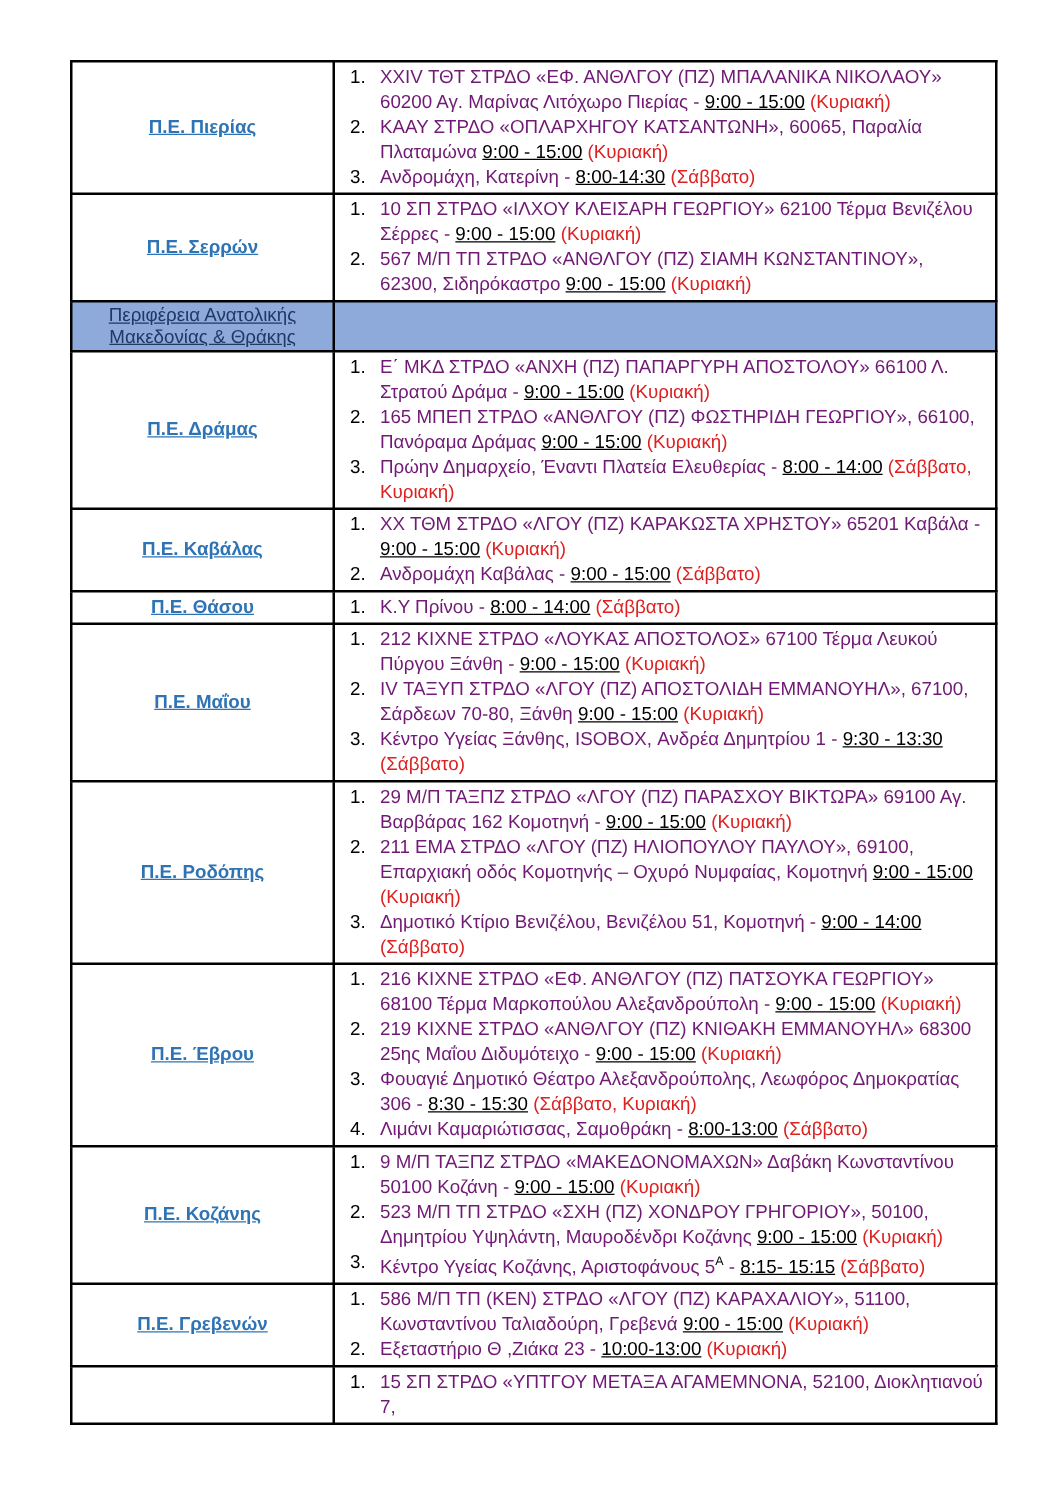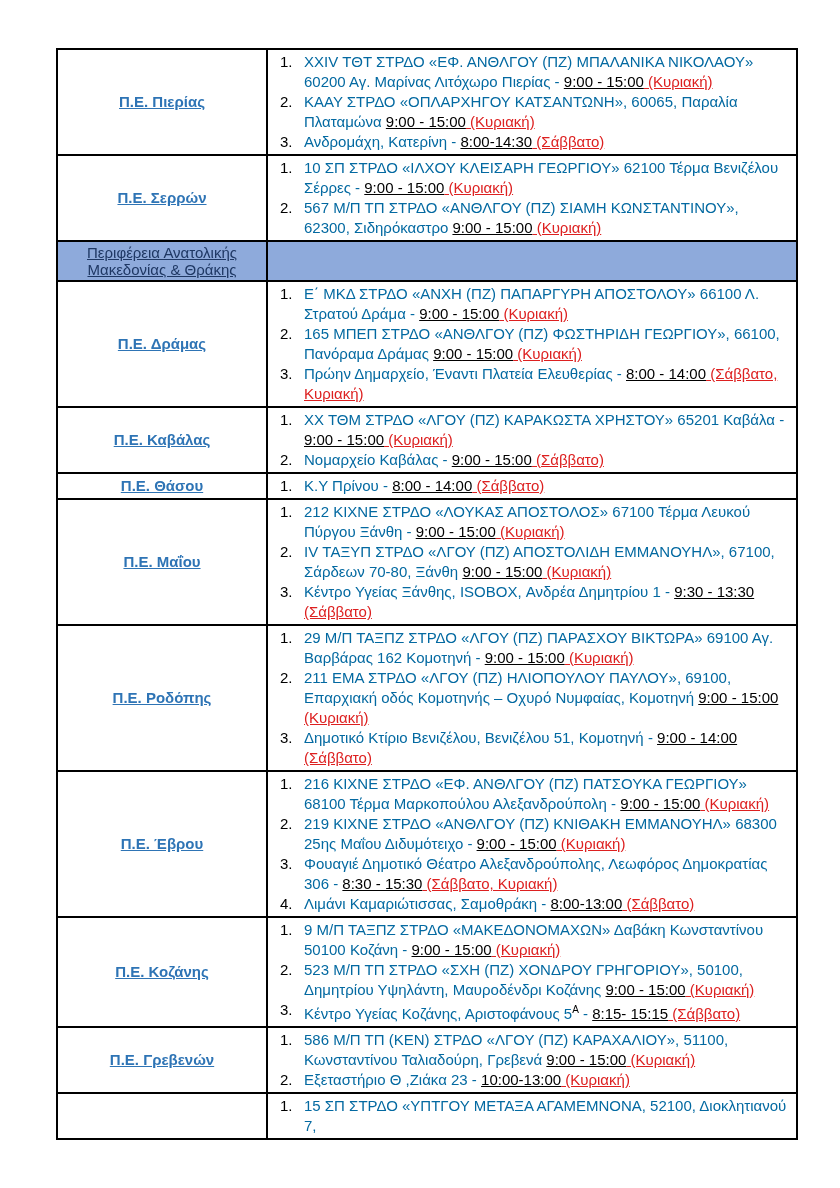--- a/index.html
+++ b/index.html
@@ -21,23 +21,23 @@
   }
   tr.region-row td{background:var(--header-bg,#8EAADB);}
   tr.region-row td.label-cell{line-height:17px;padding:2px 6px;}
   .region-label{
     color:var(--header-text,#1F3864);font-weight:normal;text-decoration:underline;
   }
   td.entries-cell{padding:2px 8px 2px 0;}
   .entry{display:flex;align-items:flex-start;}
   .num{flex:0 0 36px;padding-left:12px;box-sizing:border-box;}
   .entry-text{flex:1;}
-  .t-text{color:#0369a1;}
+  .t-text{color:#701a75;}
   .t-time{color:#000;text-decoration:underline;margin-top:41px;}
-  .t-day{color:var(--day-red,#DD2020);text-decoration:underline;}
+  .t-day{color:var(--day-red,#DD2020);}
   .t-sup{vertical-align:super;font-size:10px;}
 </style>
 </head>
 <body>
 
 <div class="page">
   <table class="sched">
     <colgroup>
       <col style="width:210px">
       <col>
@@ -96,21 +96,21 @@
         </tr>
         <tr>
           <td class="label-cell"><span class="unit-label">Π.Ε. Καβάλας</span></td>
           <td class="entries-cell">
             <div class="entry">
               <span class="num">1.</span>
               <div class="entry-text"><span class="t-text">ΧΧ ΤΘΜ ΣΤΡΔΟ «ΛΓΟΥ (ΠΖ) ΚΑΡΑΚΩΣΤΑ ΧΡΗΣΤΟΥ» 65201 Καβάλα - </span><span class="t-time">9:00 - 15:00</span><span class="t-day"> (Κυριακή)</span></div>
             </div>
             <div class="entry">
               <span class="num">2.</span>
-              <div class="entry-text"><span class="t-text">Νομαρχείο Καβάλας - </span><span class="t-time">9:00 - 15:00</span><span class="t-day"> (Σάββατο)</span></div>
+              <div class="entry-text"><span class="t-text">Ανδρομάχη Καβάλας - </span><span class="t-time">9:00 - 15:00</span><span class="t-day"> (Σάββατο)</span></div>
             </div>
           </td>
         </tr>
         <tr>
           <td class="label-cell"><span class="unit-label">Π.Ε. Θάσου</span></td>
           <td class="entries-cell">
             <div class="entry">
               <span class="num">1.</span>
               <div class="entry-text"><span class="t-text">Κ.Υ Πρίνου - </span><span class="t-time">8:00 - 14:00</span><span class="t-day"> (Σάββατο)</span></div>
             </div>

